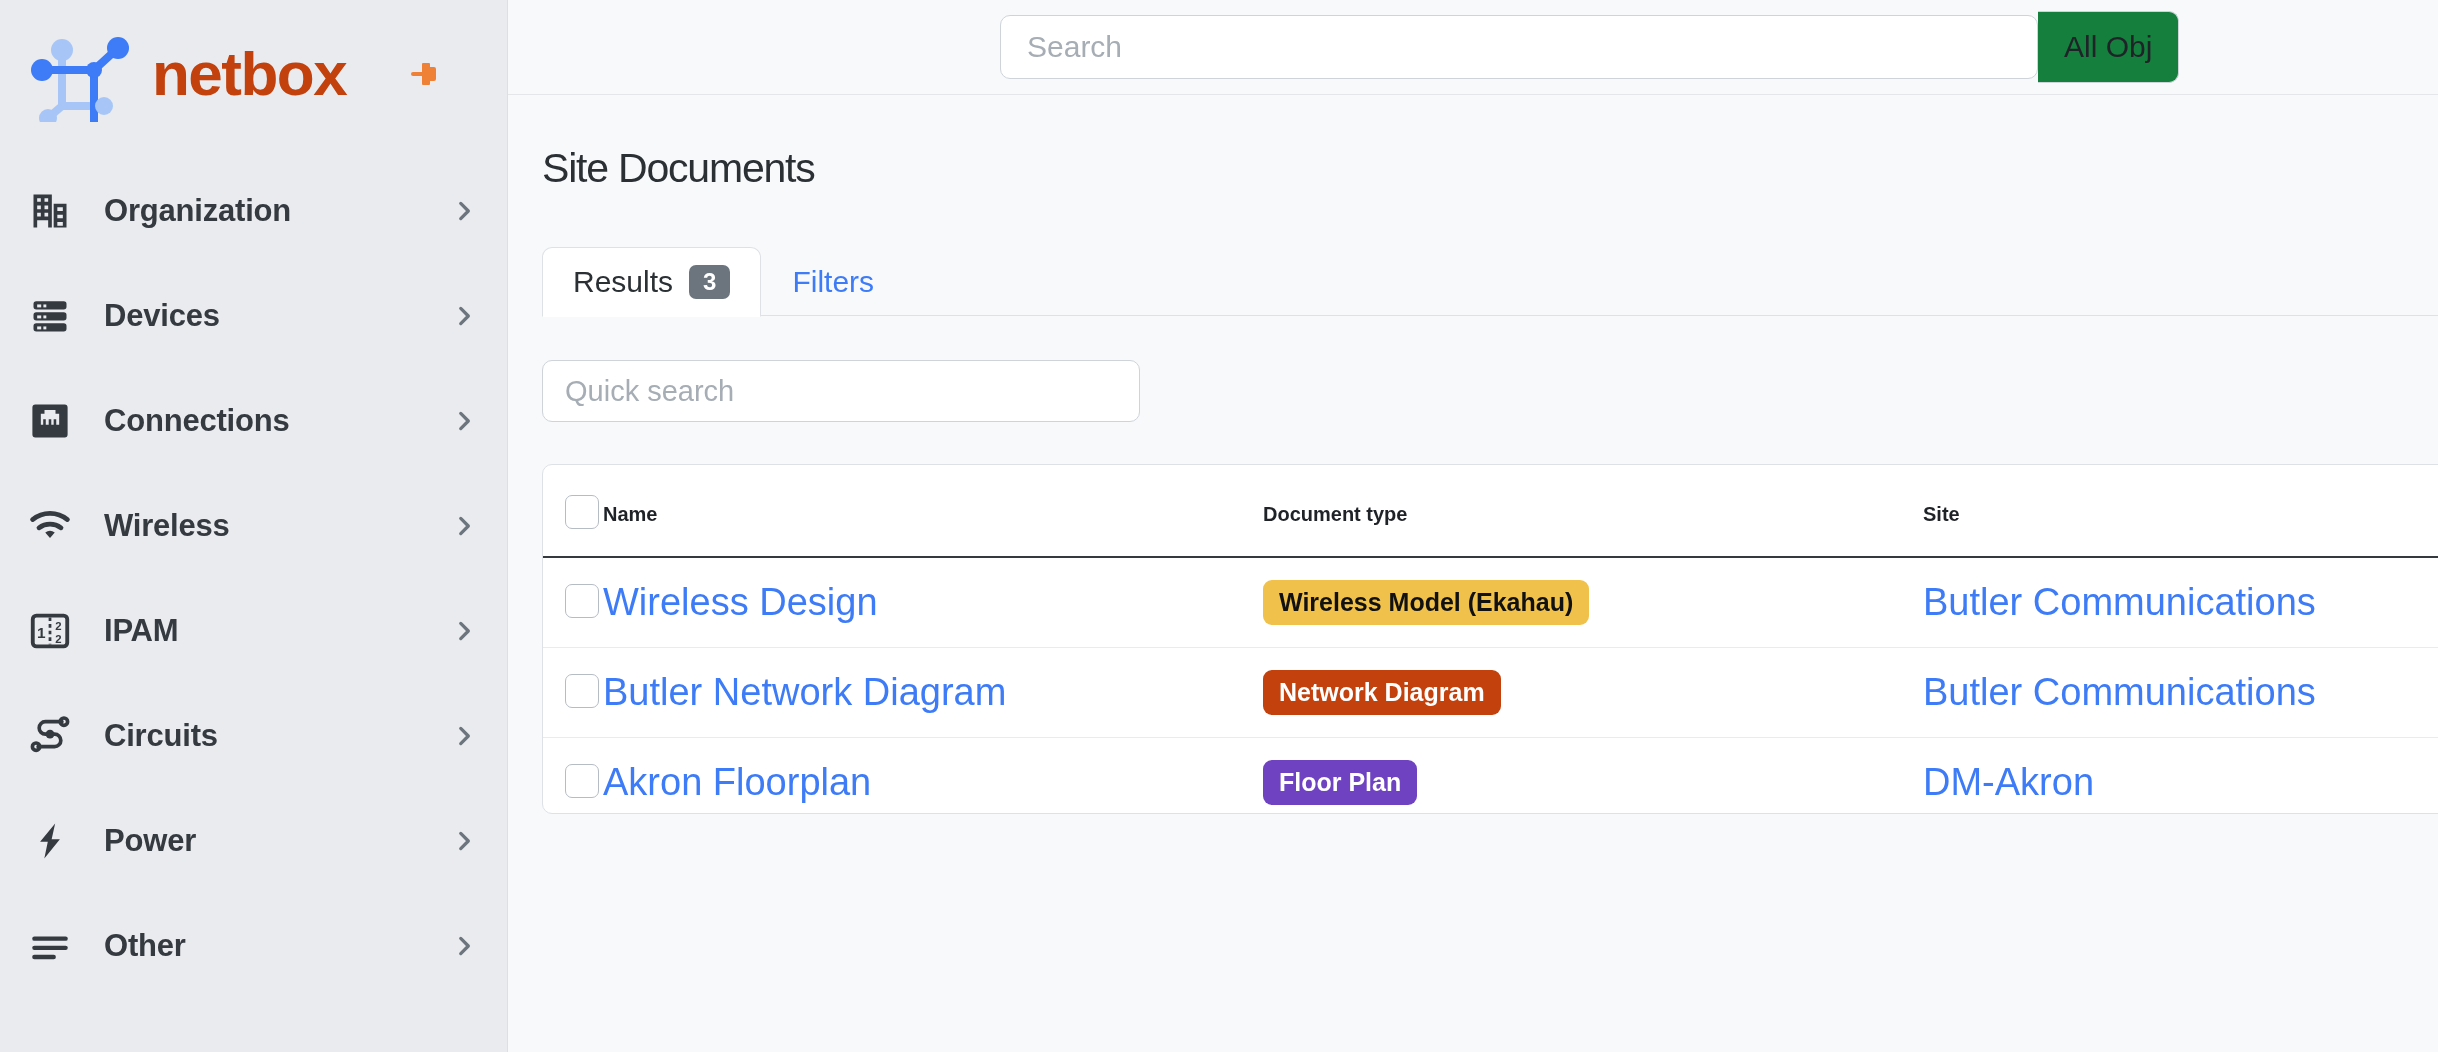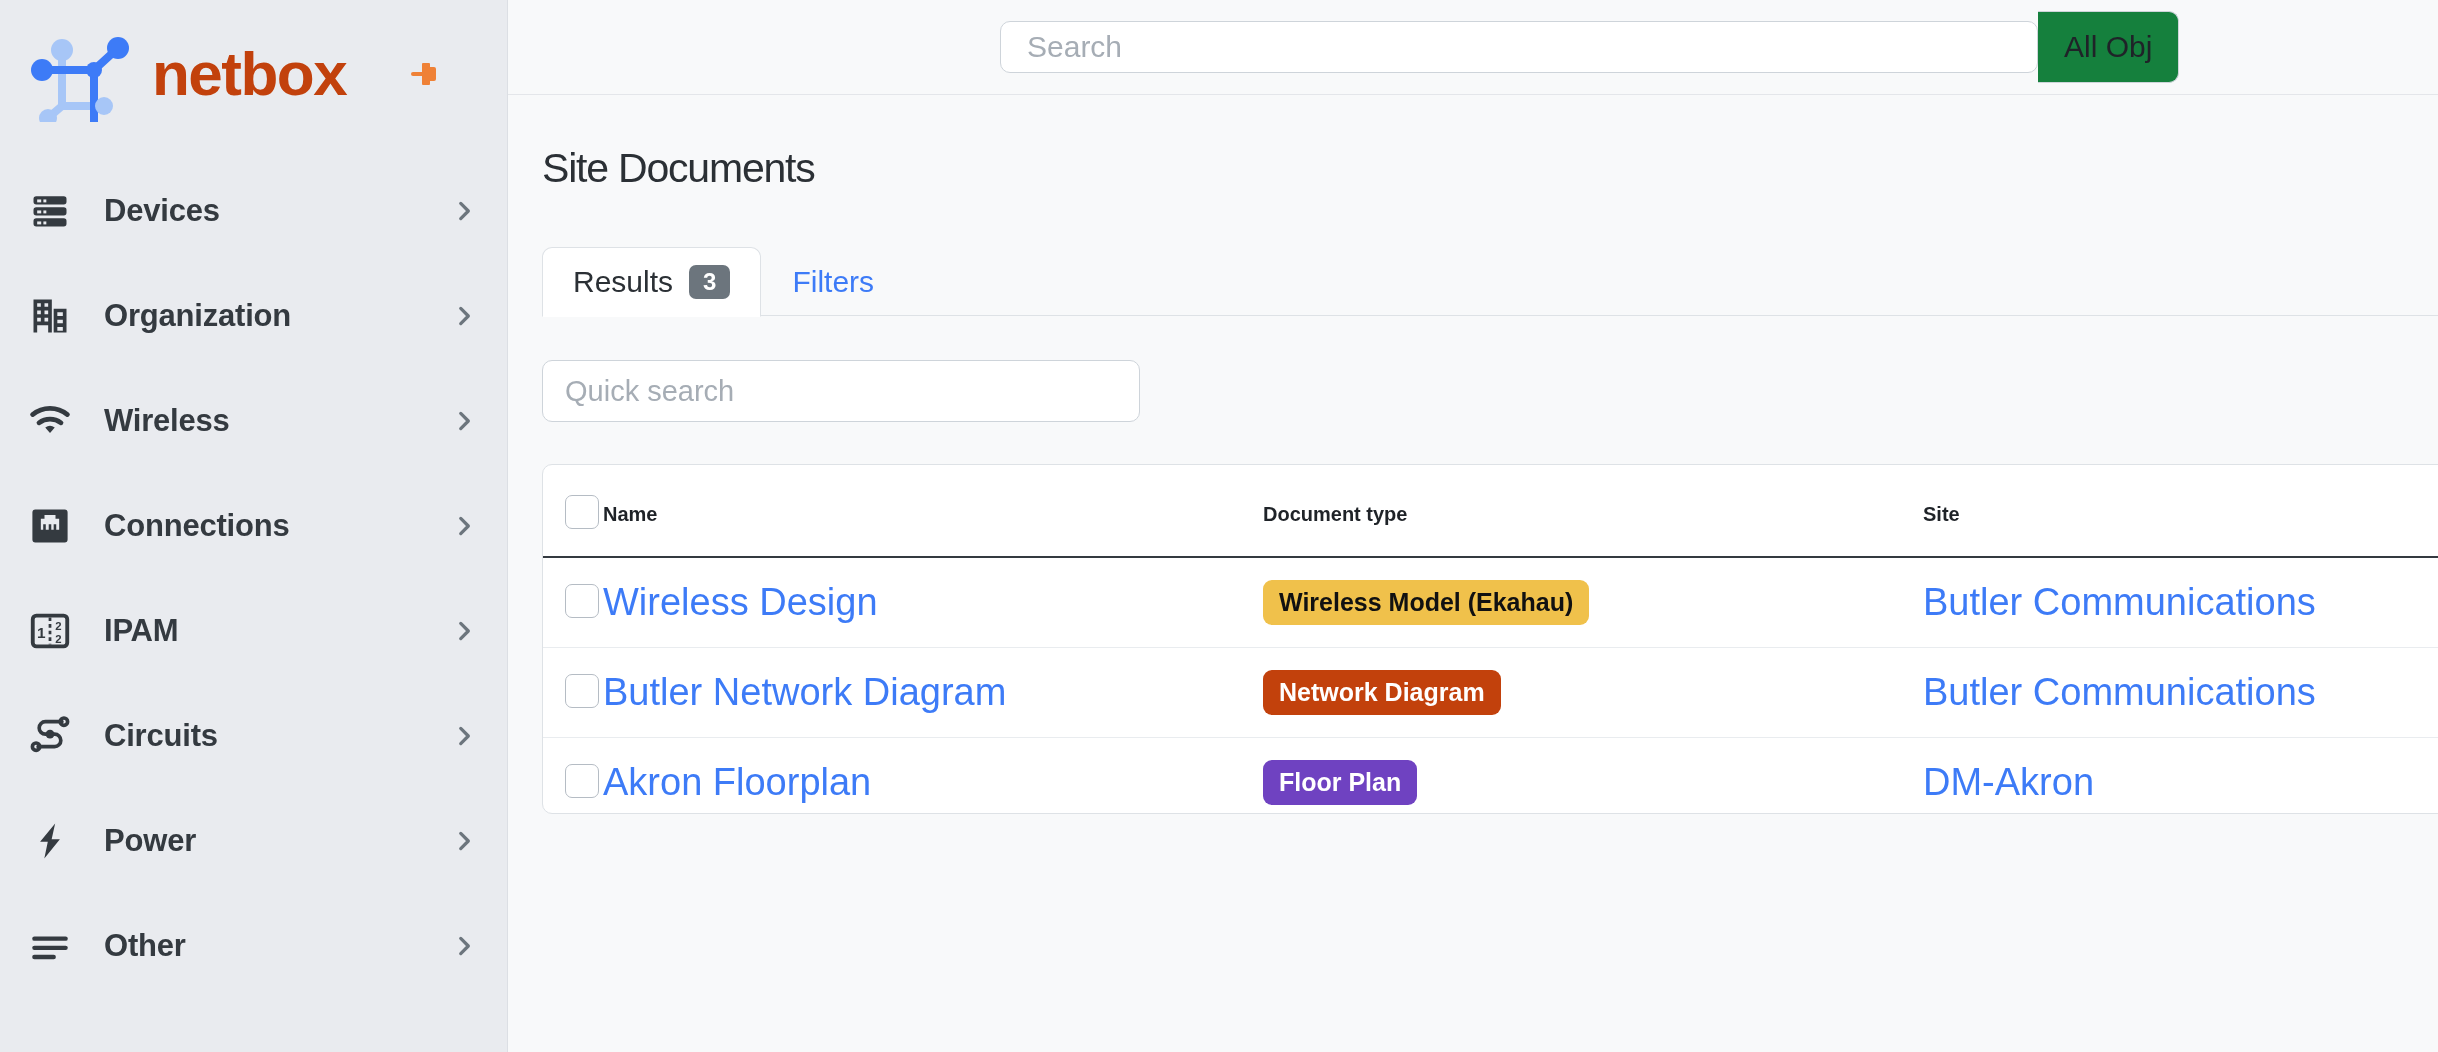--- a/index.html
+++ b/index.html
@@ -86,21 +86,21 @@
     flex: 0 0 95px;
     background: #f8f9fa;
     border-bottom: 1px solid #e4e6ea;
     display: flex;
     align-items: center;
     padding-left: 492px;
     position: relative;
   }
   .search-box {
     width: 1038px;
-    height: 52px;
+    height: 64px;
     background: #ffffff;
     border: 1px solid #ced4da;
     border-radius: 10px;
     display: flex;
     align-items: center;
     padding: 0 26px;
   }
   .search-placeholder {
     font-size: 30px;
     color: #a6adb5;
@@ -282,20 +282,34 @@
           </g>
         </svg>
       </div>
     </div>
 
     <nav class="nav-list">
 
       <div class="nav-item">
         <span class="nav-icon">
           <svg width="44" height="44" viewBox="0 0 24 24" fill="currentColor">
+            <path d="M3 3h10v18H3V3zm2 2v2h2V5H5zm4 0v2h2V5H9zM5 9v2h2V9H5zm4 0v2h2V9H9zm-4 4v2h2v-2H5zm4 0v2h2v-2H9zm-4 4v4h6v-4H5zM14 8h7v13h-7V8zm2 2v2h3v-2h-3zm0 4v2h3v-2h-3zm0 4v2h3v-2h-3z"></path>
+          </svg>
+        </span>
+        <span class="nav-label">Organization</span>
+        <span class="nav-chev">
+          <svg width="26" height="26" viewBox="0 0 24 24" fill="none" stroke="currentColor" stroke-width="3" stroke-linecap="round" stroke-linejoin="round">
+              <polyline points="9 5 16 12 9 19"></polyline>
+            </svg>
+        </span>
+      </div>
+
+      <div class="nav-item">
+        <span class="nav-icon">
+          <svg width="44" height="44" viewBox="0 0 24 24" fill="currentColor">
             <rect x="3" y="4" width="18" height="4.5" rx="1.5"></rect>
             <rect x="3" y="10" width="18" height="4.5" rx="1.5"></rect>
             <rect x="3" y="16" width="18" height="4.5" rx="1.5"></rect>
             <rect x="5" y="5.7" width="2.2" height="1.6" fill="#e9ebef"></rect>
             <rect x="8.4" y="5.7" width="1.6" height="1.6" fill="#e9ebef"></rect>
             <rect x="5" y="11.7" width="2.2" height="1.6" fill="#e9ebef"></rect>
             <rect x="8.4" y="11.7" width="1.6" height="1.6" fill="#e9ebef"></rect>
             <rect x="5" y="17.7" width="2.2" height="1.6" fill="#e9ebef"></rect>
             <rect x="8.4" y="17.7" width="1.6" height="1.6" fill="#e9ebef"></rect>
           </svg>
@@ -304,55 +318,41 @@
         <span class="nav-chev">
           <svg width="26" height="26" viewBox="0 0 24 24" fill="none" stroke="currentColor" stroke-width="3" stroke-linecap="round" stroke-linejoin="round">
               <polyline points="9 5 16 12 9 19"></polyline>
             </svg>
         </span>
       </div>
 
       <div class="nav-item">
         <span class="nav-icon">
           <svg width="44" height="44" viewBox="0 0 24 24" fill="currentColor">
-            <path d="M3 3h10v18H3V3zm2 2v2h2V5H5zm4 0v2h2V5H9zM5 9v2h2V9H5zm4 0v2h2V9H9zm-4 4v2h2v-2H5zm4 0v2h2v-2H9zm-4 4v4h6v-4H5zM14 8h7v13h-7V8zm2 2v2h3v-2h-3zm0 4v2h3v-2h-3zm0 4v2h3v-2h-3z"></path>
-          </svg>
-        </span>
-        <span class="nav-label">Organization</span>
+            <path d="M4 3h16a1.6 1.6 0 011.6 1.6v14.8A1.6 1.6 0 0120 21H4a1.6 1.6 0 01-1.6-1.6V4.6A1.6 1.6 0 014 3z"></path>
+            <path fill="#e9ebef" d="M7 8h2V6h6v2h2v6h-1.6v-3h-1.4v3h-1.3v-3h-1.4v3H9.7v-3H8.3v3H7V8z"></path>
+          </svg>
+        </span>
+        <span class="nav-label">Connections</span>
         <span class="nav-chev">
           <svg width="26" height="26" viewBox="0 0 24 24" fill="none" stroke="currentColor" stroke-width="3" stroke-linecap="round" stroke-linejoin="round">
               <polyline points="9 5 16 12 9 19"></polyline>
             </svg>
         </span>
       </div>
 
       <div class="nav-item">
         <span class="nav-icon">
           <svg width="44" height="44" viewBox="0 0 24 24" fill="none" stroke="currentColor" stroke-width="2.6" stroke-linecap="round">
             <path d="M2.5 8.5a15 15 0 0119 0"></path>
             <path d="M6 13a10 10 0 0112 0"></path>
             <path d="M12 18.5l-2.6-2.9a4.2 4.2 0 015.2 0z" fill="currentColor" stroke="none"></path>
           </svg>
         </span>
         <span class="nav-label">Wireless</span>
-        <span class="nav-chev">
-          <svg width="26" height="26" viewBox="0 0 24 24" fill="none" stroke="currentColor" stroke-width="3" stroke-linecap="round" stroke-linejoin="round">
-              <polyline points="9 5 16 12 9 19"></polyline>
-            </svg>
-        </span>
-      </div>
-
-      <div class="nav-item">
-        <span class="nav-icon">
-          <svg width="44" height="44" viewBox="0 0 24 24" fill="currentColor">
-            <path d="M4 3h16a1.6 1.6 0 011.6 1.6v14.8A1.6 1.6 0 0120 21H4a1.6 1.6 0 01-1.6-1.6V4.6A1.6 1.6 0 014 3z"></path>
-            <path fill="#e9ebef" d="M7 8h2V6h6v2h2v6h-1.6v-3h-1.4v3h-1.3v-3h-1.4v3H9.7v-3H8.3v3H7V8z"></path>
-          </svg>
-        </span>
-        <span class="nav-label">Connections</span>
         <span class="nav-chev">
           <svg width="26" height="26" viewBox="0 0 24 24" fill="none" stroke="currentColor" stroke-width="3" stroke-linecap="round" stroke-linejoin="round">
               <polyline points="9 5 16 12 9 19"></polyline>
             </svg>
         </span>
       </div>
 
       <div class="nav-item">
         <span class="nav-icon">
           <svg width="44" height="44" viewBox="0 0 24 24">

